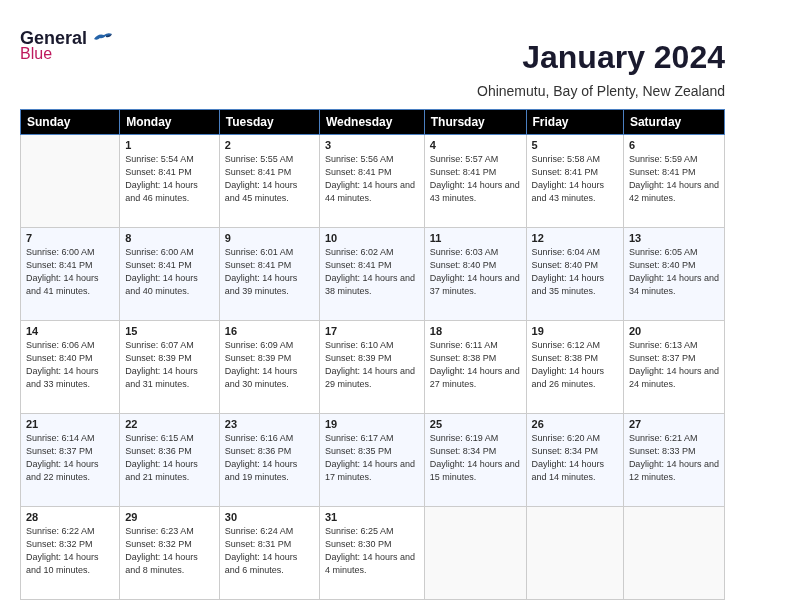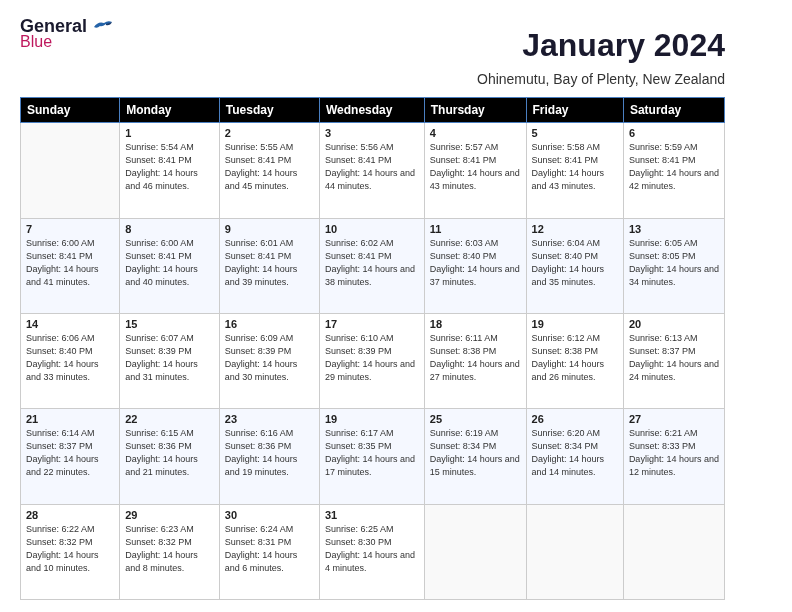--- a/index.html
+++ b/index.html
@@ -6,21 +6,21 @@
     body {
       width: 792px;
       height: 612px;
       background: #fff;
       font-family: Arial, Helvetica, sans-serif;
       overflow: hidden;
     }
     .page {
       width: 745px;
       height: 612px;
-      padding: 16px 20px 12px 20px;
+      padding: 28px 20px 12px 20px;
       display: flex;
       flex-direction: column;
       border-radius: 17px;
     }
     .header {
       display: flex;
       justify-content: space-between;
       align-items: flex-start;
       margin-bottom: 10px;
     }
@@ -201,21 +201,21 @@
           <td>
             <span class="day-num">12</span>
             <div class="day-info">Sunrise: 6:04 AM
 Sunset: 8:40 PM
 Daylight: 14 hours
 and 35 minutes.</div>
           </td>
           <td>
             <span class="day-num">13</span>
             <div class="day-info">Sunrise: 6:05 AM
-Sunset: 8:05 PM
+Sunset: 8:40 PM
 Daylight: 14 hours
 and 34 minutes.</div>
           </td>
         </tr>
         <tr>
           <td>
             <span class="day-num">14</span>
             <div class="day-info">Sunrise: 6:06 AM
 Sunset: 8:40 PM
 Daylight: 14 hours

